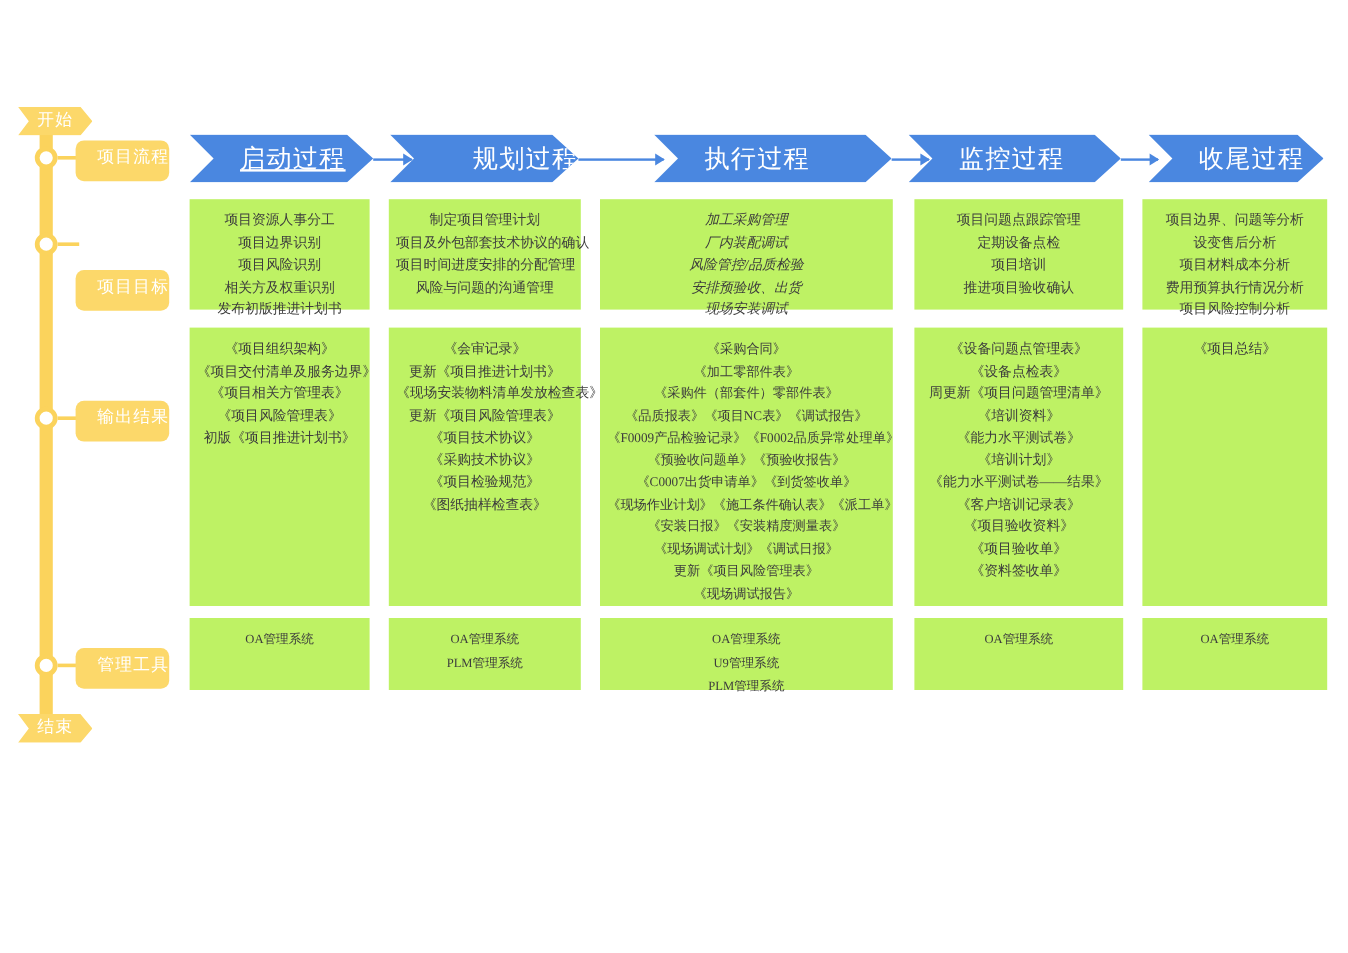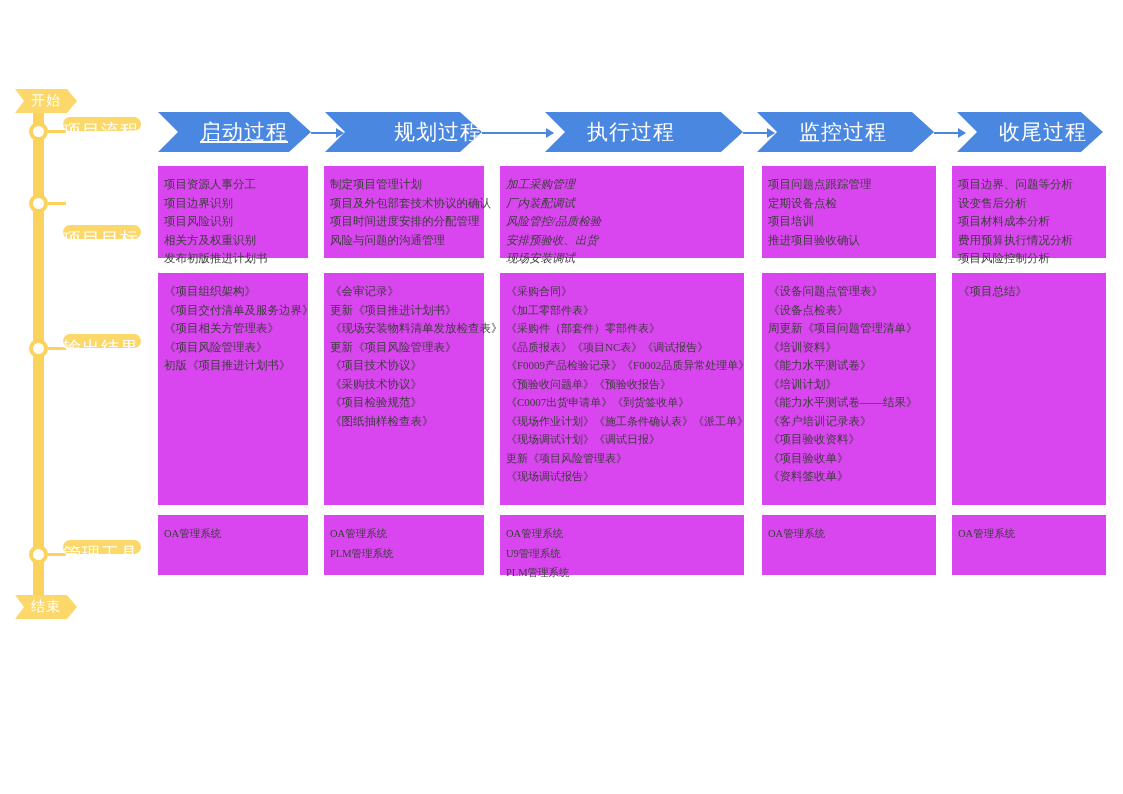--- a/index.html
+++ b/index.html
@@ -28,23 +28,23 @@
 
   .node-dot{
     position:absolute;width:19px;height:19px;border-radius:50%;
     background:#ffffff;border:4px solid #fbd35c;box-sizing:border-box;
     z-index:3;
   }
   .node-stem{
     position:absolute;height:3px;background:#fbd35c;z-index:2;
   }
   .side-pill{
-    position:absolute;height:14px;width:78px;border-radius:7px;
+    position:absolute;height:34px;width:78px;border-radius:7px;
     background:#fcd86a;color:#ffffff;
-    font-size:18px;line-height:29px;text-align:left;
+    font-size:14px;line-height:29px;text-align:right;
     letter-spacing:1px;z-index:3;
   }
 
   
   .chev{
     position:absolute;height:40px;background:#4a87e0;
     color:#ffffff;font-size:21px;line-height:40px;
     letter-spacing:1px;box-sizing:border-box;
     clip-path:polygon(0 0,calc(100% - 22px) 0,100% 50%,calc(100% - 22px) 100%,0 100%,20px 50%);
     padding-left:42px;
@@ -55,22 +55,22 @@
   }
   .connector::after{
     content:"";position:absolute;right:-1px;top:-4px;
     border-left:8px solid #4a87e0;
     border-top:5px solid transparent;
     border-bottom:5px solid transparent;
   }
 
   
   .card{
-    position:absolute;background:#d946ef;box-sizing:border-box;
-    padding:9px 6px 9px 6px;text-align:left;
+    position:absolute;background:#bef264;box-sizing:border-box;
+    padding:9px 6px 9px 6px;text-align:center;
   }
   .card .line{
     font-size:11.5px;line-height:18.5px;color:#3d3d3d;
     white-space:nowrap;
   }
   .card.tools .line{font-size:10.5px;line-height:19.5px;}
   .card.dense .line{font-size:11px;line-height:18.5px;}
 </style>
 </head>
 <body>
@@ -162,20 +162,21 @@
     </div>
   <div class="card dense" style="left:500px;top:273px;width:244px;height:232px;">
       <div class="line">《采购合同》</div>
       <div class="line">《加工零部件表》</div>
       <div class="line">《采购件（部套件）零部件表》</div>
       <div class="line">《品质报表》《项目NC表》《调试报告》</div>
       <div class="line">《F0009产品检验记录》《F0002品质异常处理单》</div>
       <div class="line">《预验收问题单》《预验收报告》</div>
       <div class="line">《C0007出货申请单》《到货签收单》</div>
       <div class="line">《现场作业计划》《施工条件确认表》《派工单》</div>
+      <div class="line">《安装日报》《安装精度测量表》</div>
       <div class="line">《现场调试计划》《调试日报》</div>
       <div class="line">更新《项目风险管理表》</div>
       <div class="line">《现场调试报告》</div>
     </div>
   <div class="card" style="left:762px;top:273px;width:174px;height:232px;">
       <div class="line">《设备问题点管理表》</div>
       <div class="line">《设备点检表》</div>
       <div class="line">周更新《项目问题管理清单》</div>
       <div class="line">《培训资料》</div>
       <div class="line">《能力水平测试卷》</div>

